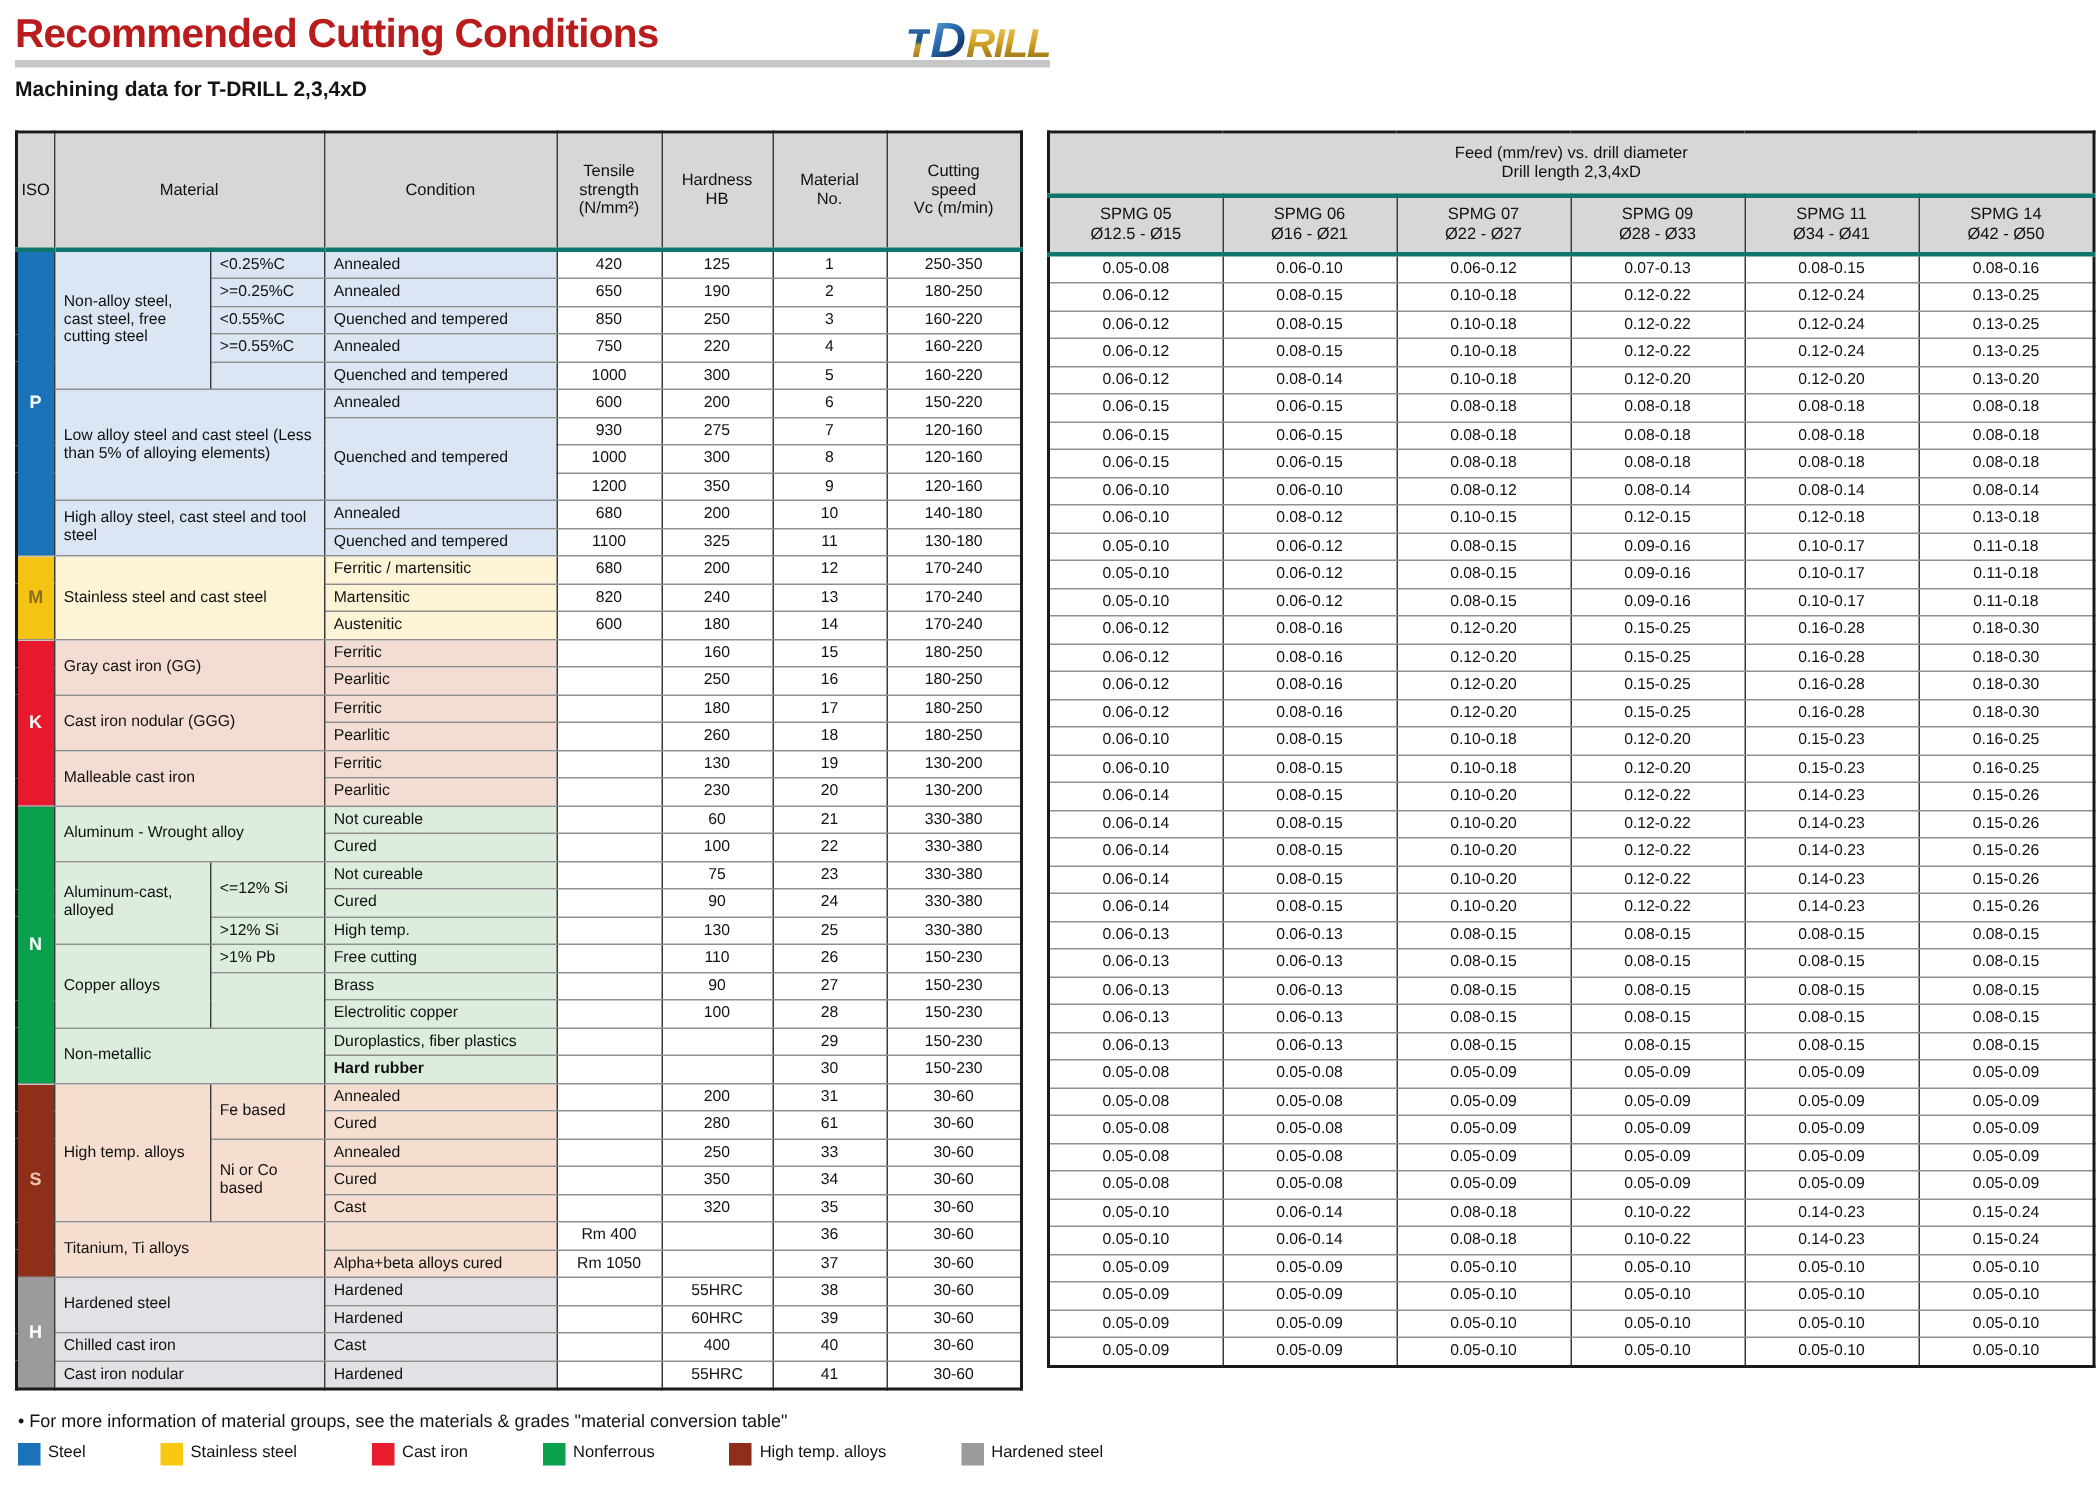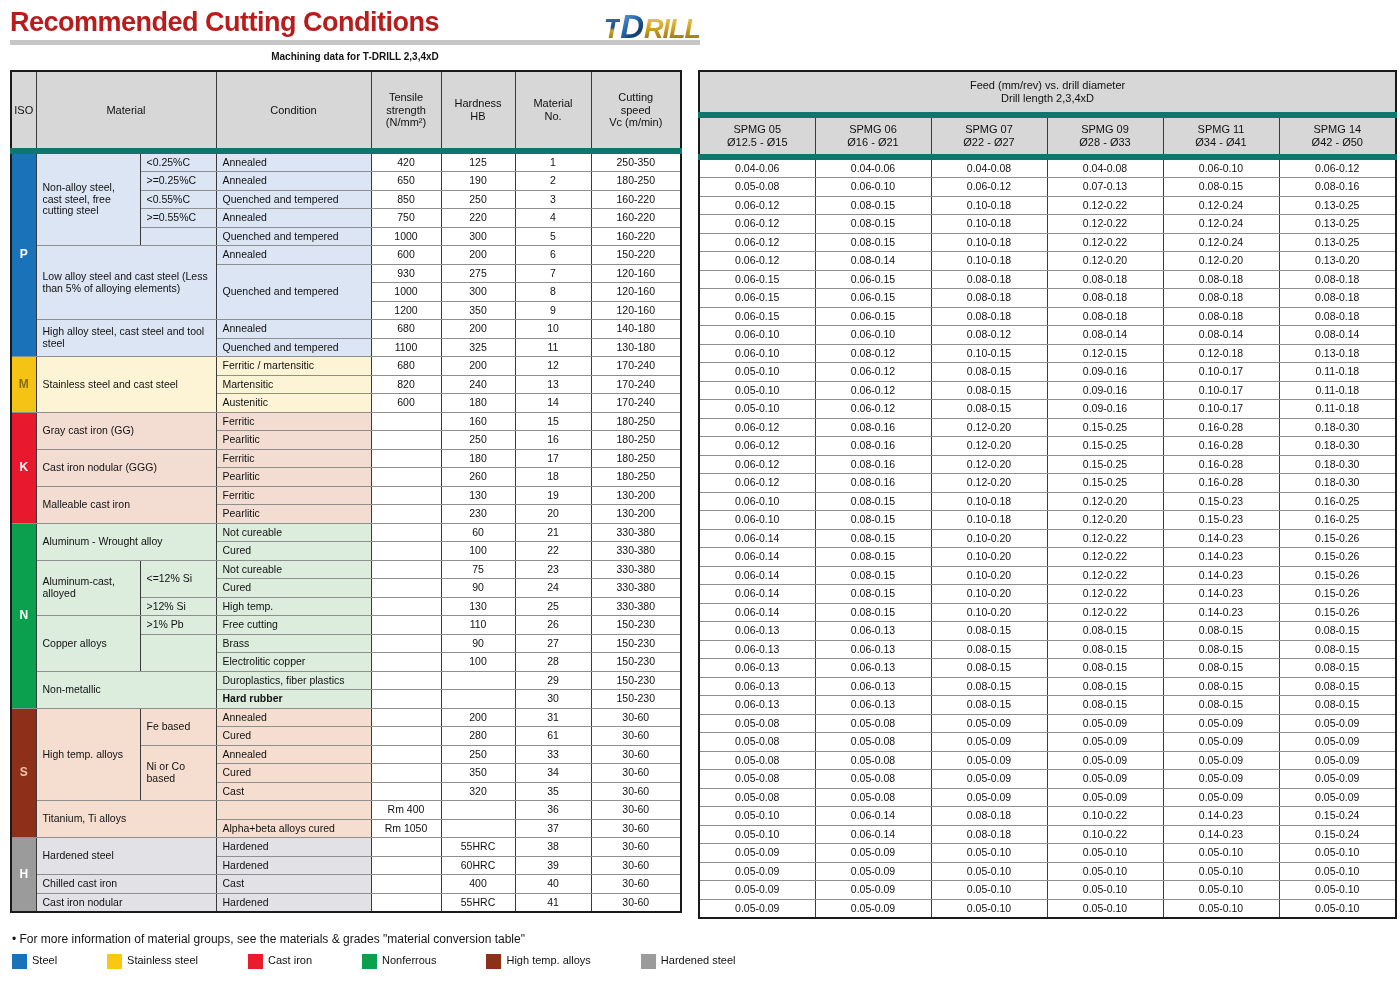--- a/index.html
+++ b/index.html
@@ -8,21 +8,21 @@
     font-family:"Liberation Sans", sans-serif;color:#111;
     position:relative;
   }
   .page{padding:8px 8px 0 10px;}
   .hdr{position:relative;width:690px;}
   .page-title{
     font-size:27px;font-weight:bold;letter-spacing:-0.5px;color:#b91c1c;
     margin:0 0 2px 0;line-height:1.1;
   }
   .title-rule{height:5px;background:#c6c6c6;width:690px;margin:1px 0 6px 0;}
-  .subtitle{font-size:10px;font-weight:bold;margin:0 0 8px 0;color:#141414;text-align:center;}
+  .subtitle{font-size:14px;font-weight:bold;margin:0 0 20px 0;color:#141414;}
   .logo{
     position:absolute;right:0;top:2px;font-style:italic;font-weight:bold;
     white-space:nowrap;line-height:1;
   }
   .logo-t{
     font-size:27px;
     background:linear-gradient(180deg,#3a77b5 0%,#1c4f8c 45%,#caa02c 55%,#8a6410 100%);
     -webkit-background-clip:text;background-clip:text;
     -webkit-text-fill-color:transparent;color:#1c4f8c;
   }
@@ -44,21 +44,21 @@
   table.rt{width:697px;}
   th,td{
     border-left:1px solid #3a3a3a;border-right:1px solid #3a3a3a;
     border-top:1px solid #8f8f8f;border-bottom:1px solid #8f8f8f;
     font-size:10.5px;line-height:1.12;vertical-align:middle;
     overflow:hidden;
   }
   table.lt,table.rt{border:2px solid #1a1a1a;}
   thead th{
     background:#d7d7d7;font-weight:normal;text-align:center;
-    white-space:pre-line;border-bottom:6px solid #0f766e;font-size:11px;
+    white-space:pre-line;border-bottom:3px solid #0f766e;font-size:11px;
   }
   table.lt thead th{height:74px;}
   table.rt thead tr.t1 th{height:38px;}
   table.rt thead tr.t2 th{height:34px;}
   tbody td{height:17.5px;}
   td.num{text-align:center;padding:0 2px;background:#fff;}
   td.iso{text-align:center;font-weight:bold;font-size:12px;}
   td.mat,td.cond,td.sub{text-align:left;padding:0 3px 0 6px;}
   .footnote{font-size:12px;margin:13px 0 8px 2px;color:#141414;}
   .legend{display:flex;gap:50px;margin-left:2px;align-items:center;}
@@ -454,28 +454,20 @@
             <th>SPMG 09
 Ø28 - Ø33</th>
             <th>SPMG 11
 Ø34 - Ø41</th>
             <th>SPMG 14
 Ø42 - Ø50</th>
           </tr>
       </thead>
       <tbody id="right-tbody">
           <tr>
-            <td class="num">0.04-0.06</td>
-            <td class="num">0.04-0.06</td>
-            <td class="num">0.04-0.08</td>
-            <td class="num">0.04-0.08</td>
-            <td class="num">0.06-0.10</td>
-            <td class="num">0.06-0.12</td>
-          </tr>
-          <tr>
             <td class="num">0.05-0.08</td>
             <td class="num">0.06-0.10</td>
             <td class="num">0.06-0.12</td>
             <td class="num">0.07-0.13</td>
             <td class="num">0.08-0.15</td>
             <td class="num">0.08-0.16</td>
           </tr>
           <tr>
             <td class="num">0.06-0.12</td>
             <td class="num">0.08-0.15</td>

